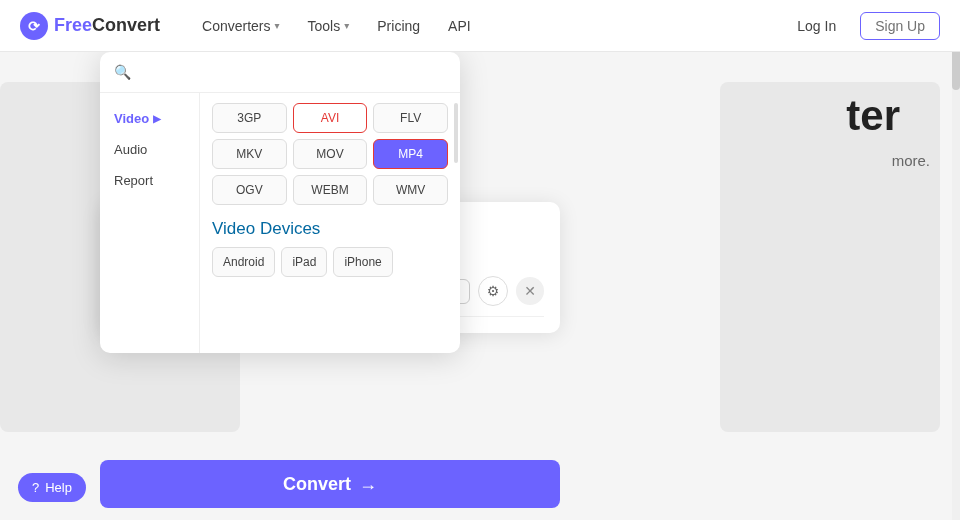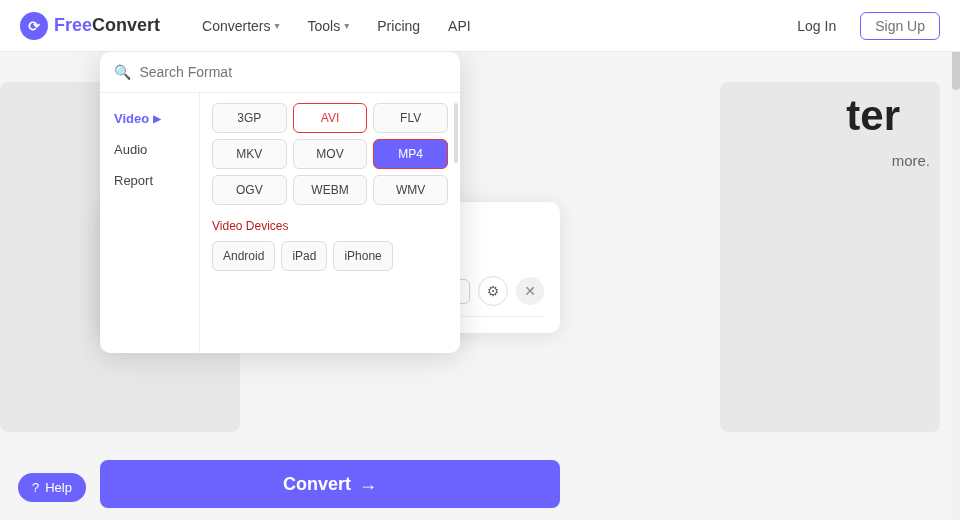--- a/index.html
+++ b/index.html
@@ -353,22 +353,22 @@
       border-color: #e53935;
       color: #e53935;
       background: white;
     }
     .format-btn.selected-fill {
       border-color: #e53935;
       background: #6c63ff;
       color: white;
     }
     .section-label {
-      font-size: 12px;
-      color: #b91c1c;
+      font-size: 17px;
+      color: #0369a1;
       margin-bottom: 8px;
       margin-top: 2px;
     }
     .device-grid {
       display: flex;
       gap: 6px;
       flex-wrap: wrap;
     }
     .device-btn {
       border: 1.5px solid #ddd;
@@ -459,21 +459,20 @@
         </div>
         <div class="gear-btn">⚙</div>
         <div class="close-btn">✕</div>
       </div>
     </div>
   </div>
 
   <div class="dropdown-overlay">
     <div class="search-box">
       <span class="search-icon">🔍</span>
-      <input type="text" placeholder="Search Format" style="">
     </div>
     <div class="dropdown-body">
       <div class="category-list">
         <div class="cat-item active">
           <span>Video</span>
           <span class="cat-arrow">▶</span>
         </div>
         <div class="cat-item">
           <span>Audio</span>
         </div>

